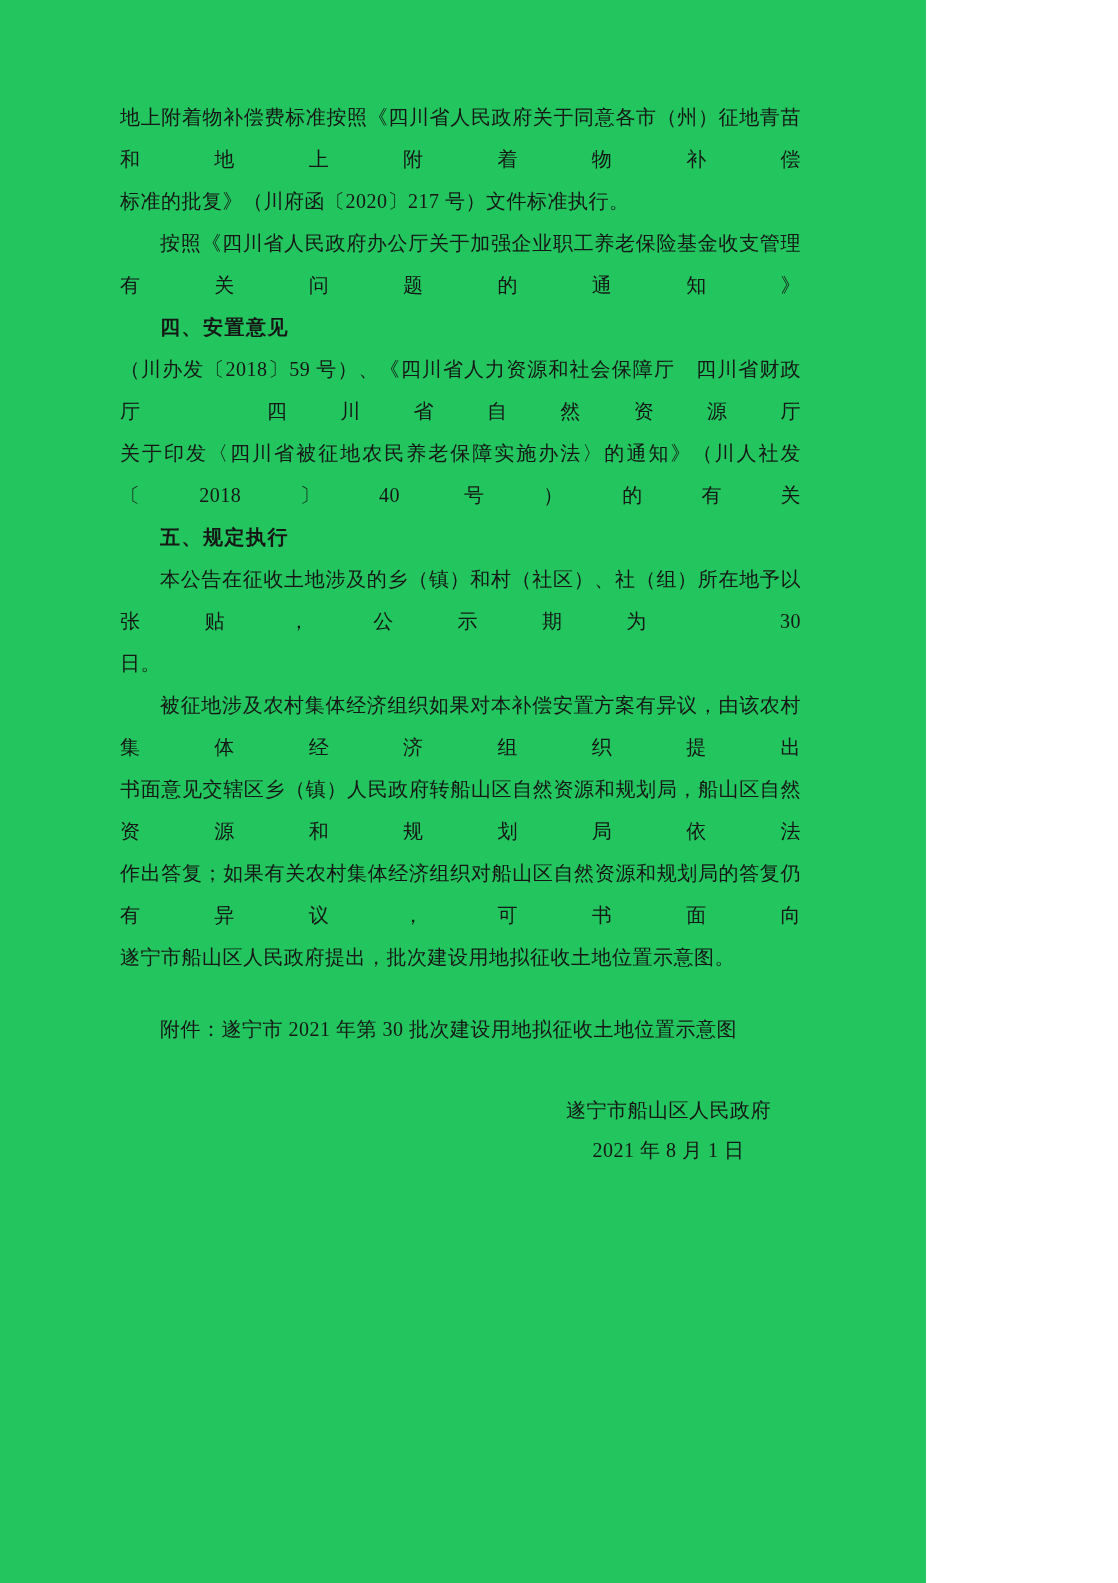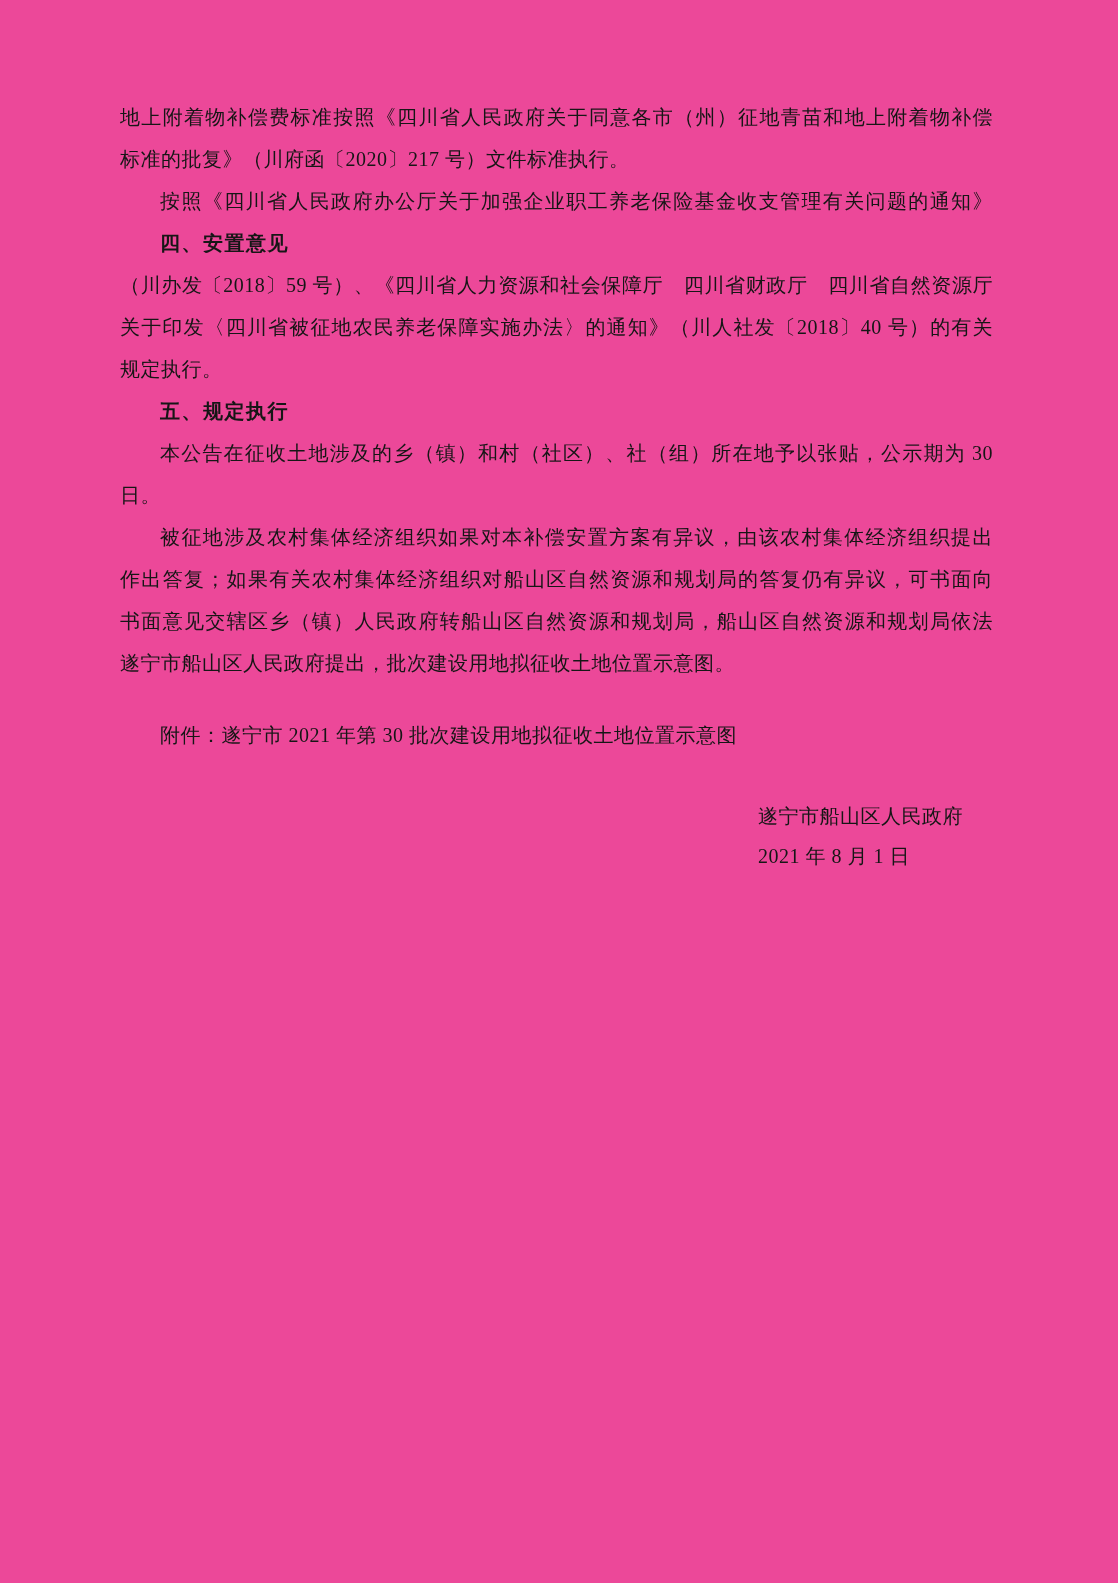--- a/index.html
+++ b/index.html
@@ -2,23 +2,23 @@
 <html><head>
 <meta charset="utf-8">
 <style>
   html, body {
     margin: 0;
     padding: 0;
     background: #ffffff;
   }
   .page {
     position: relative;
-    width: 1118px;
+    width: 926px;
     height: 1583px;
-    background: #ec4899;
+    background: #22c55e;
     overflow: hidden;
     font-family: "Liberation Serif", "DejaVu Serif", serif;
     color: #161616;
   }
   .content {
     padding: 96px 125px 0 120px;
   }
   .line {
     margin: 0;
     font-size: 20px;
@@ -40,20 +40,21 @@
     letter-spacing: 1.5px;
     text-indent: 2em;
   }
   .line.attachment {
     margin-top: 30px;
     text-indent: 2em;
   }
   .signature {
     margin: 40px 30px 0 auto;
     width: max-content;
+    text-align: center;
   }
   .sig-line {
     margin: 0;
     font-size: 20px;
     line-height: 40px;
     letter-spacing: 0.5px;
   }
 </style>
 </head>
 <body>
@@ -62,30 +63,29 @@
   <div class="content">
 
     <div class="line justify">地上附着物补偿费标准按照《四川省人民政府关于同意各市（州）征地青苗和地上附着物补偿</div>
     <div class="line">标准的批复》（川府函〔2020〕217 号）文件标准执行。</div>
 
     <div class="line justify indent">按照《四川省人民政府办公厅关于加强企业职工养老保险基金收支管理有关问题的通知》</div>
 
     <div class="line heading">四、安置意见</div>
     <div class="line justify">（川办发〔2018〕59 号）、《四川省人力资源和社会保障厅　四川省财政厅　四川省自然资源厅</div>
     <div class="line justify">关于印发〈四川省被征地农民养老保障实施办法〉的通知》（川人社发〔2018〕40 号）的有关</div>
-    <div class="line">规定执行。</div>
 
     <div class="line heading">五、规定执行</div>
 
     <div class="line justify indent">本公告在征收土地涉及的乡（镇）和村（社区）、社（组）所在地予以张贴，公示期为 30</div>
     <div class="line">日。</div>
 
     <div class="line justify indent">被征地涉及农村集体经济组织如果对本补偿安置方案有异议，由该农村集体经济组织提出</div>
+    <div class="line justify">书面意见交辖区乡（镇）人民政府转船山区自然资源和规划局，船山区自然资源和规划局依法</div>
     <div class="line justify">作出答复；如果有关农村集体经济组织对船山区自然资源和规划局的答复仍有异议，可书面向</div>
-    <div class="line justify">书面意见交辖区乡（镇）人民政府转船山区自然资源和规划局，船山区自然资源和规划局依法</div>
     <div class="line">遂宁市船山区人民政府提出，批次建设用地拟征收土地位置示意图。</div>
 
     <div class="line attachment">附件：遂宁市 2021 年第 30 批次建设用地拟征收土地位置示意图</div>
 
     <div class="signature">
       <div class="sig-line">遂宁市船山区人民政府</div>
       <div class="sig-line">2021 年 8 月 1 日</div>
     </div>
 
   </div>

